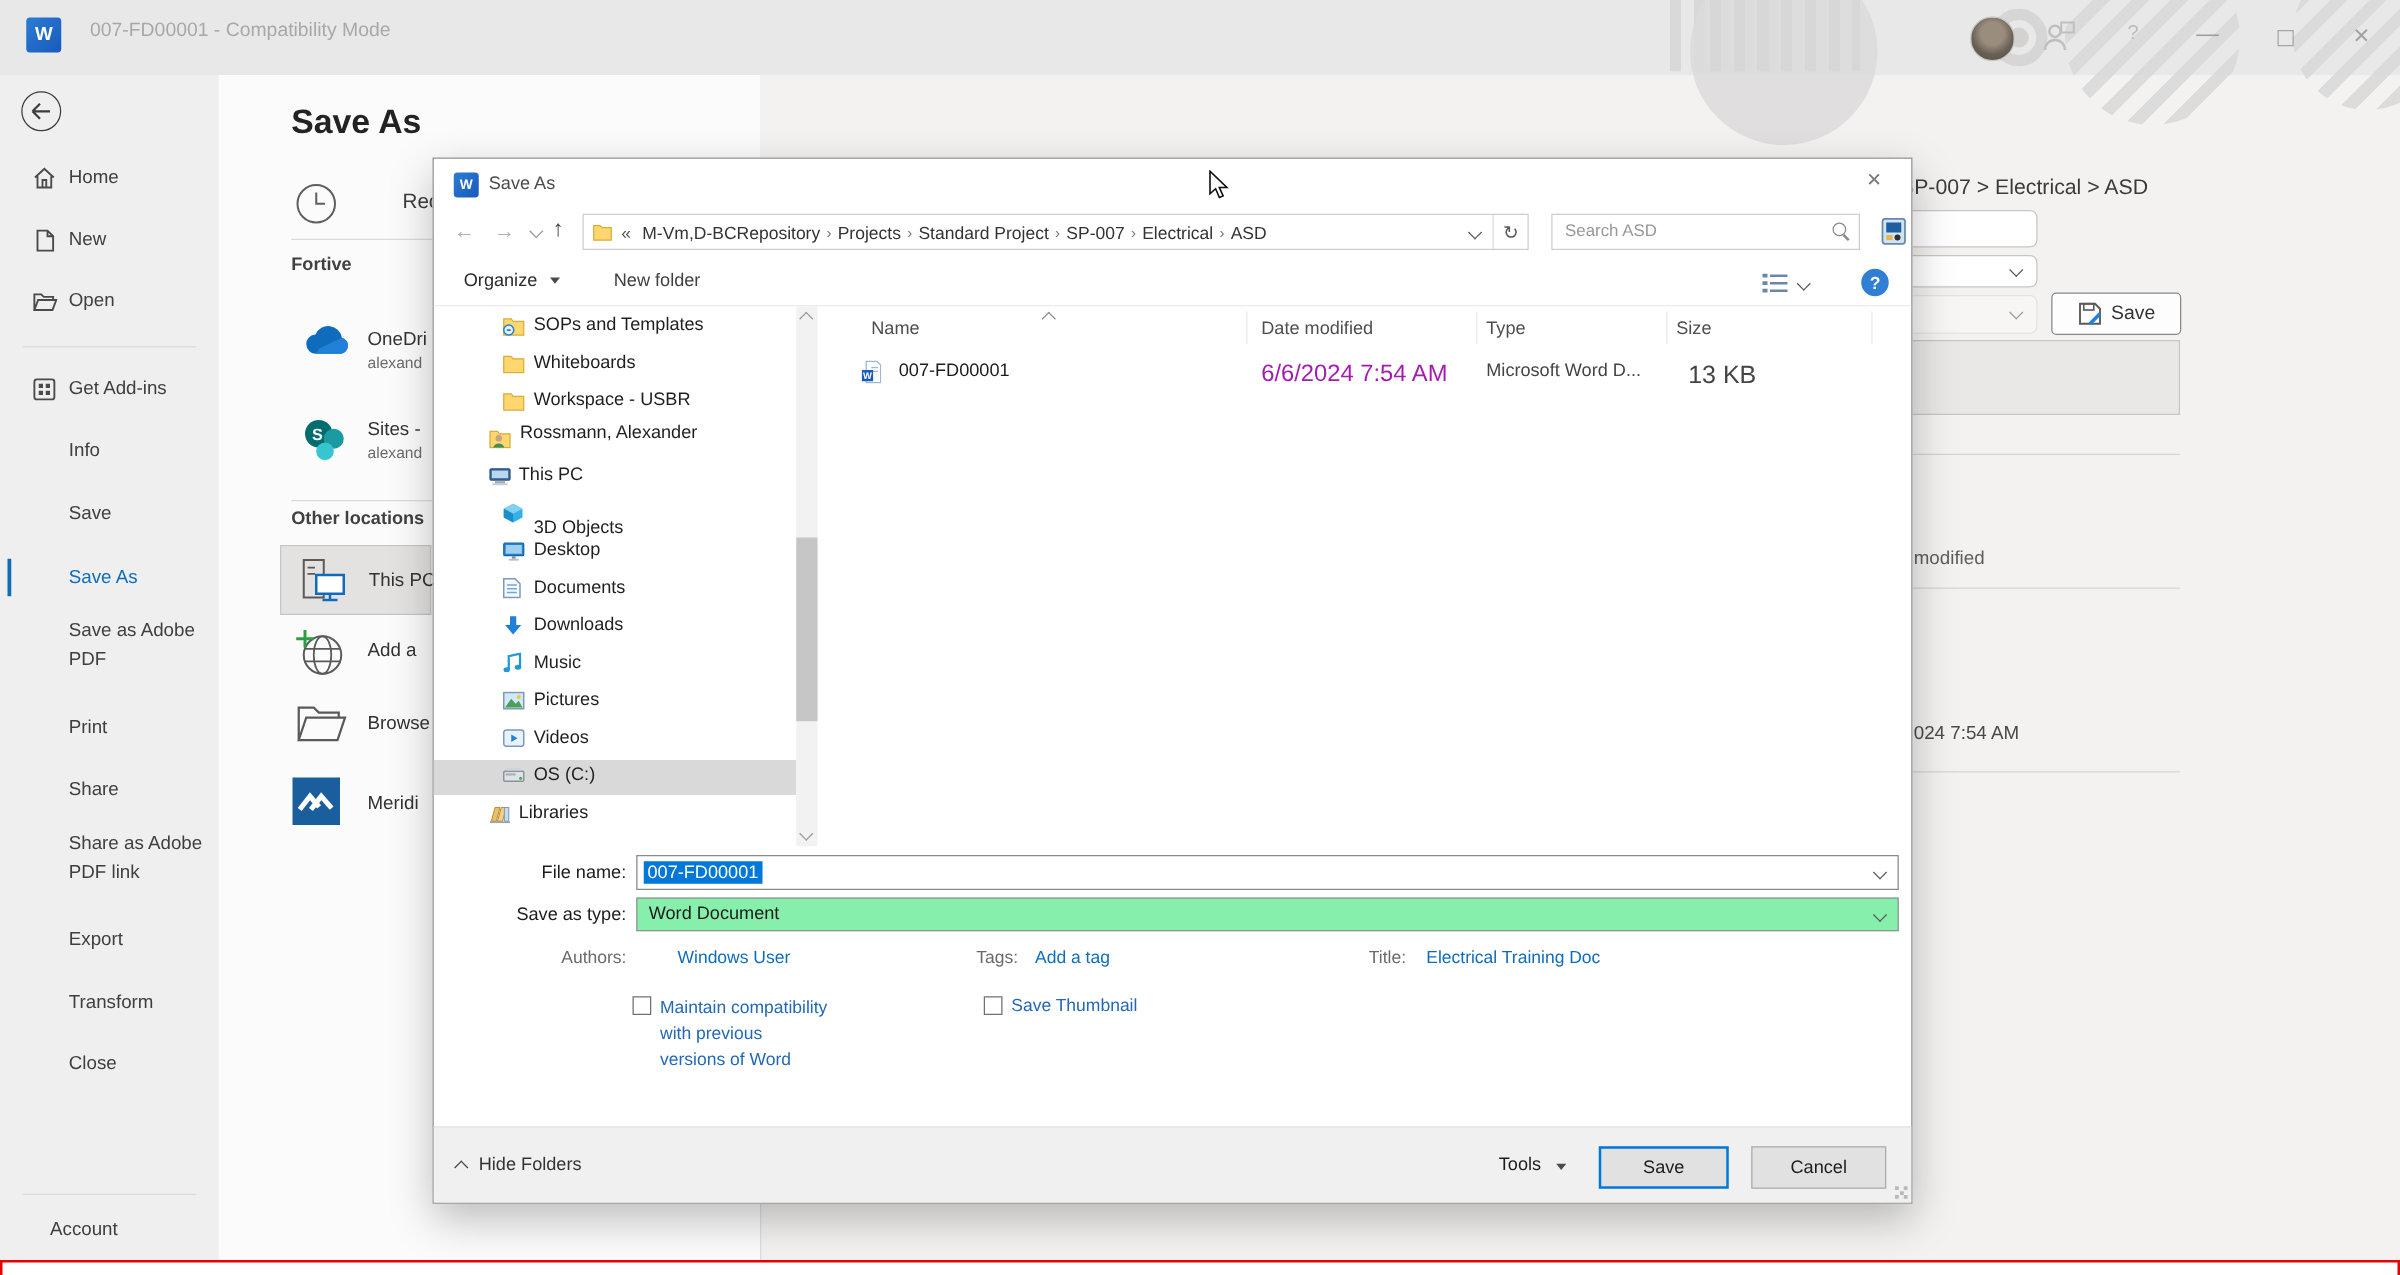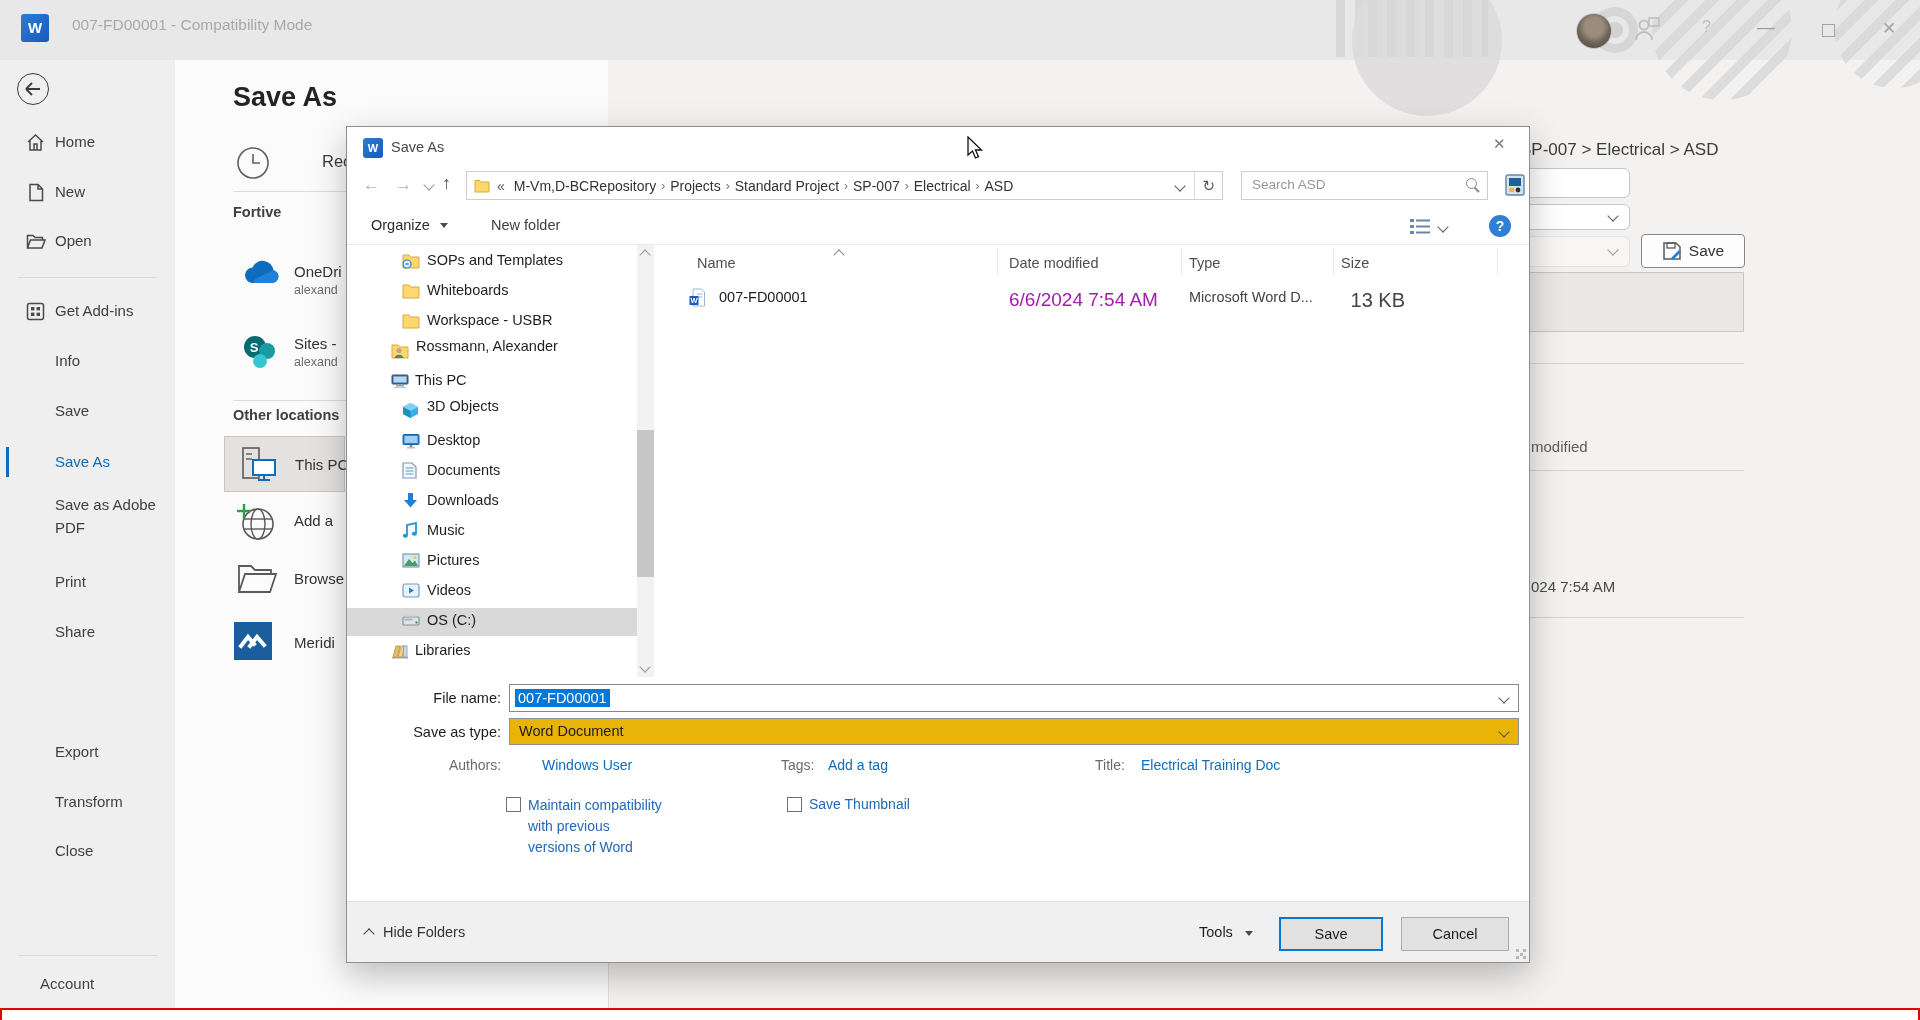--- a/index.html
+++ b/index.html
@@ -143,20 +143,23 @@
 
     <div class="side-item" style="top:433px;height:48px;">
       <span class="side-label wrap">Save as Adobe PDF</span>
       </div>
     <div class="side-item" style="top:505px;height:34px;">
       <span class="side-label">Print</span>
       </div>
     <div class="side-item" style="top:555px;height:34px;">
       <span class="side-label">Share</span>
       </div>
+    <div class="side-item" style="top:603px;height:48px;">
+      <span class="side-label wrap">Share as Adobe PDF link</span>
+      </div>
     <div class="side-item" style="top:675px;height:34px;">
       <span class="side-label">Export</span>
       </div>
     <div class="side-item" style="top:725px;height:34px;">
       <span class="side-label">Transform</span>
       </div>
     <div class="side-item" style="top:774px;height:34px;">
       <span class="side-label">Close</span>
       </div>
 
@@ -388,21 +391,21 @@
       </svg>
       <span class="t treelbl" style="left:24px;top:4px;">This PC</span>
     </div>
 
     <div class="abs" style="left:55px;top:271px;height:28px;">
       <svg width="17" height="17" viewBox="0 0 17 17" style="margin-top:4px;">
         <path d="M8.5 1 L16 5 V12 L8.5 16 L1 12 V5 Z" fill="#35b1e8"></path>
         <path d="M8.5 1 L16 5 L8.5 9 L1 5 Z" fill="#7fd1f3"></path>
         <path d="M8.5 9 V16 L1 12 V5 Z" fill="#1d8fc4"></path>
       </svg>
-      <span class="t treelbl" style="left:25px;top:0;">3D Objects</span>
+      <span class="t treelbl" style="left:25px;top:16px;">3D Objects</span>
     </div>
 
     <div class="abs" style="left:55px;top:301px;height:28px;">
       <svg width="18" height="16" viewBox="0 0 18 16" style="margin-top:5px;">
         <rect x="1" y="1.5" width="16" height="10" rx="1" fill="#2180d8" stroke="#17669e" stroke-width="1"></rect>
         <rect x="2.5" y="3" width="13" height="7" fill="#9fd0f2"></rect>
         <rect x="7.5" y="12" width="3" height="2" fill="#8a9298"></rect>
         <rect x="5" y="14" width="8" height="1.5" fill="#b9c0c6"></rect>
       </svg>
       <span class="t treelbl" style="left:25px;top:4px;">Desktop</span>
@@ -501,21 +504,21 @@
       <span class="t" style="left:664px;top:6px;width:64px;text-align:right;font-size:20px;color:#444;">13 KB</span>
     </div>
 
     <div class="t" style="left:60px;top:563px;width:94px;text-align:right;font-size:14.5px;color:#1c1c1c;">File name:</div>
     <div class="abs" style="left:162px;top:557px;width:1010px;height:28px;background:#fff;border:1px solid #8a8886;box-sizing:border-box;">
       <span style="position:absolute;left:5px;top:4px;background:#0078d7;color:#fff;font-size:14.5px;padding:1px 3px;">007-FD00001</span>
       <span class="chev down" style="position:absolute;right:10px;top:9px;"></span>
     </div>
 
     <div class="t" style="left:38px;top:597px;width:116px;text-align:right;font-size:14.5px;color:#1c1c1c;">Save as type:</div>
-    <div class="abs" style="left:162px;top:591px;width:1010px;height:27px;background:#eab308;border:1px solid #919191;box-sizing:border-box;">
+    <div class="abs" style="left:162px;top:591px;width:1010px;height:27px;background:#86efac;border:1px solid #919191;box-sizing:border-box;">
       <span class="t" style="left:9px;top:4px;font-size:14.5px;color:#1c1c1c;">Word Document</span>
       <span class="chev down" style="position:absolute;right:10px;top:9px;"></span>
     </div>
 
     <div class="t" style="left:102px;top:630px;font-size:14px;color:#6c6a68;">Authors:</div>
     <div class="t link" style="left:168px;top:630px;font-size:14px;margin-left:27px;">Windows User</div>
     <div class="t" style="left:434px;top:630px;font-size:14px;color:#6c6a68;">Tags:</div>
     <div class="t link" style="left:481px;top:630px;font-size:14px;">Add a tag</div>
     <div class="t" style="left:748px;top:630px;font-size:14px;color:#6c6a68;">Title:</div>
     <div class="t link" style="left:794px;top:630px;font-size:14px;">Electrical Training Doc</div>

